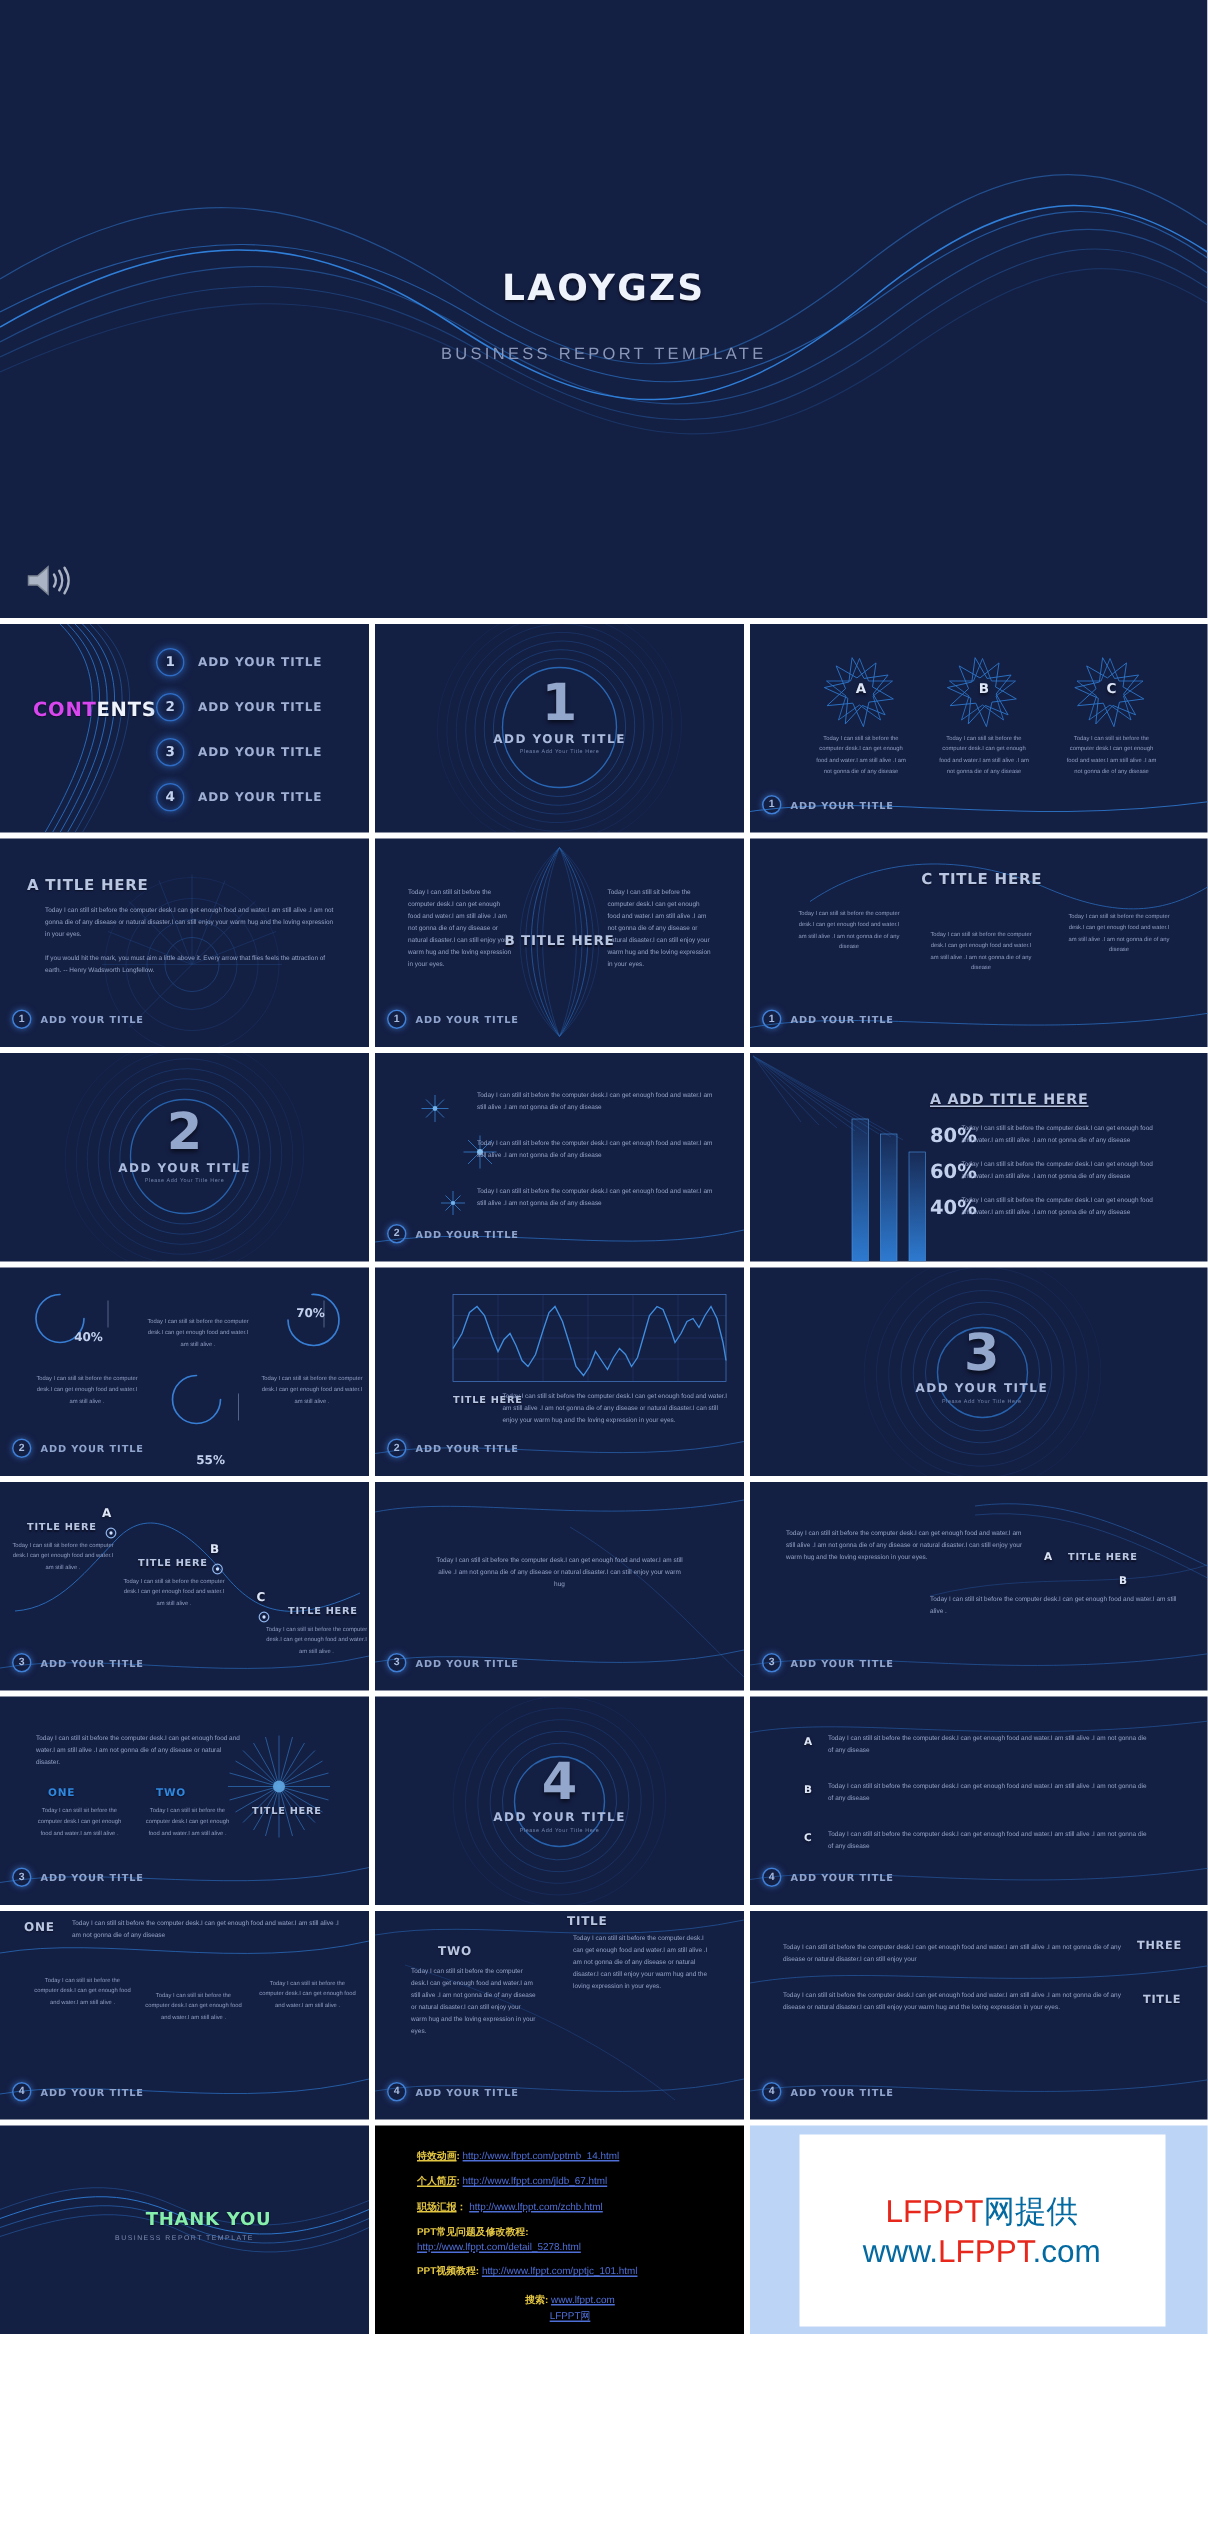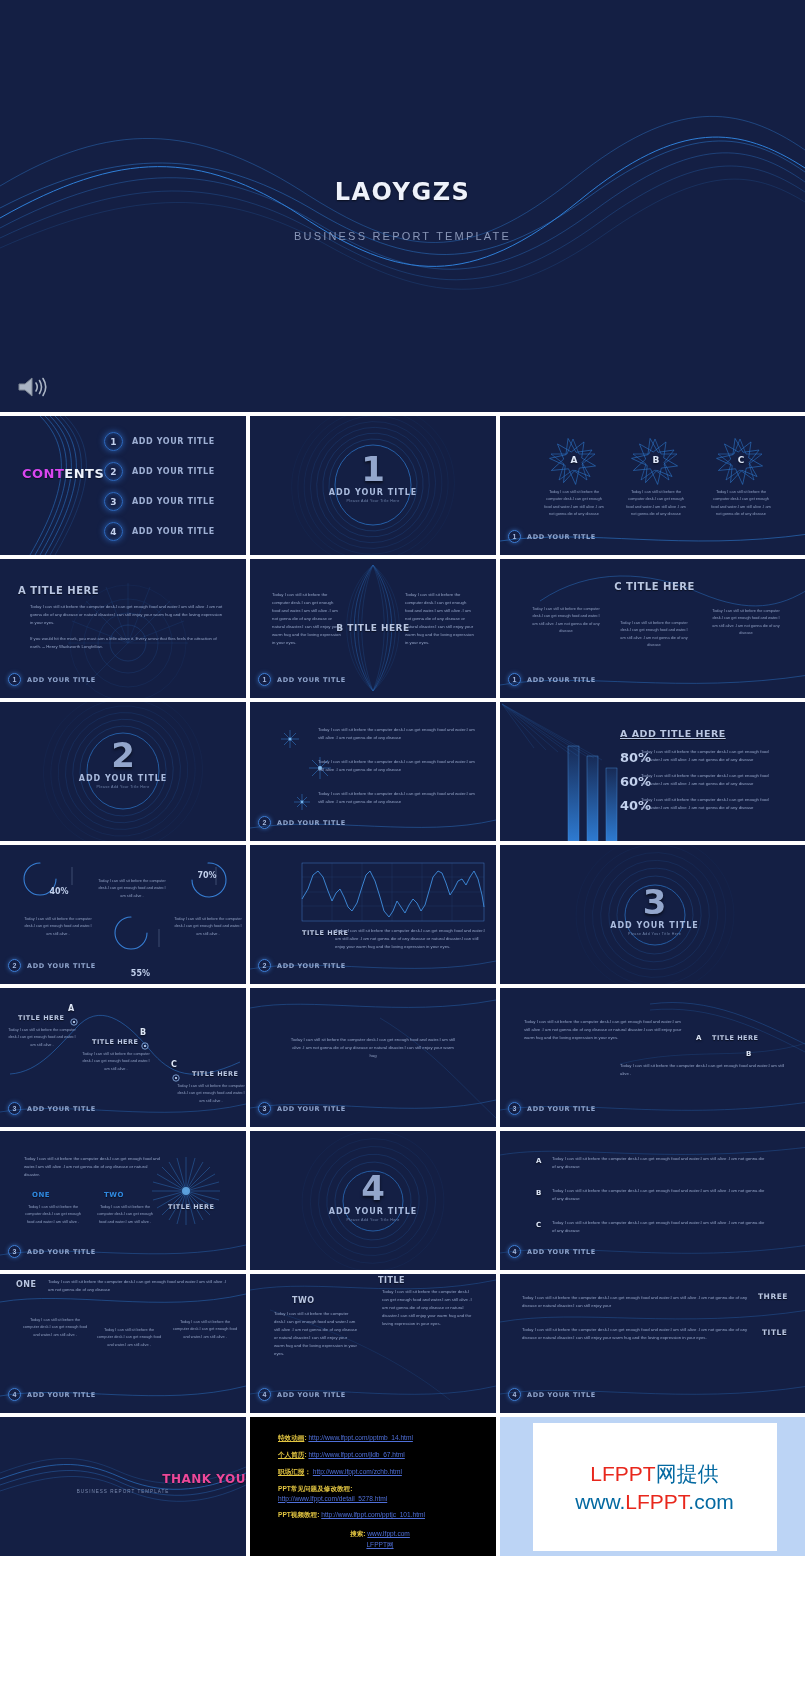--- a/index.html
+++ b/index.html
@@ -660,21 +660,21 @@
 
   <div class="slide">
     <svg class="bg" viewBox="0 0 246 139">
       <g fill="none" stroke="#2f7fd8" stroke-width=".6">
         <path d="M0 62 C50 44 80 42 120 60 C160 78 200 76 246 56"></path>
         <path d="M0 68 C52 50 84 48 122 66 C162 84 202 82 246 62" opacity=".6"></path>
         <path d="M0 74 C54 56 88 54 124 72 C164 90 204 88 246 68" opacity=".45"></path>
         <path d="M0 56 C48 38 78 36 118 54 C158 72 198 70 246 50" opacity=".4"></path>
       </g>
     </svg>
-    <div class="hdg" style="position:absolute;left:0;top:55px;width:100%;text-align:right;font-size:12px;color:#ec4899;">THANK YOU</div>
+    <div class="hdg" style="position:absolute;left:16px;top:55px;width:100%;text-align:center;font-size:12px;color:#86efac;">THANK YOU</div>
     <div style="position:absolute;left:0;top:72px;width:100%;text-align:center;font-size:4.6px;letter-spacing:1px;color:#7c8cb0;">BUSINESS REPORT TEMPLATE</div>
   </div>
 
   <div class="slide" id="links-slide">
     <div class="lk-row">
       <span class="cn">特效动画</span><span class="cn-plain">: </span><span class="url">http://www.lfppt.com/pptmb_14.html</span>
     </div>
     <div class="lk-row">
       <span class="cn">个人简历</span><span class="cn-plain">: </span><span class="url">http://www.lfppt.com/jldb_67.html</span>
     </div>

